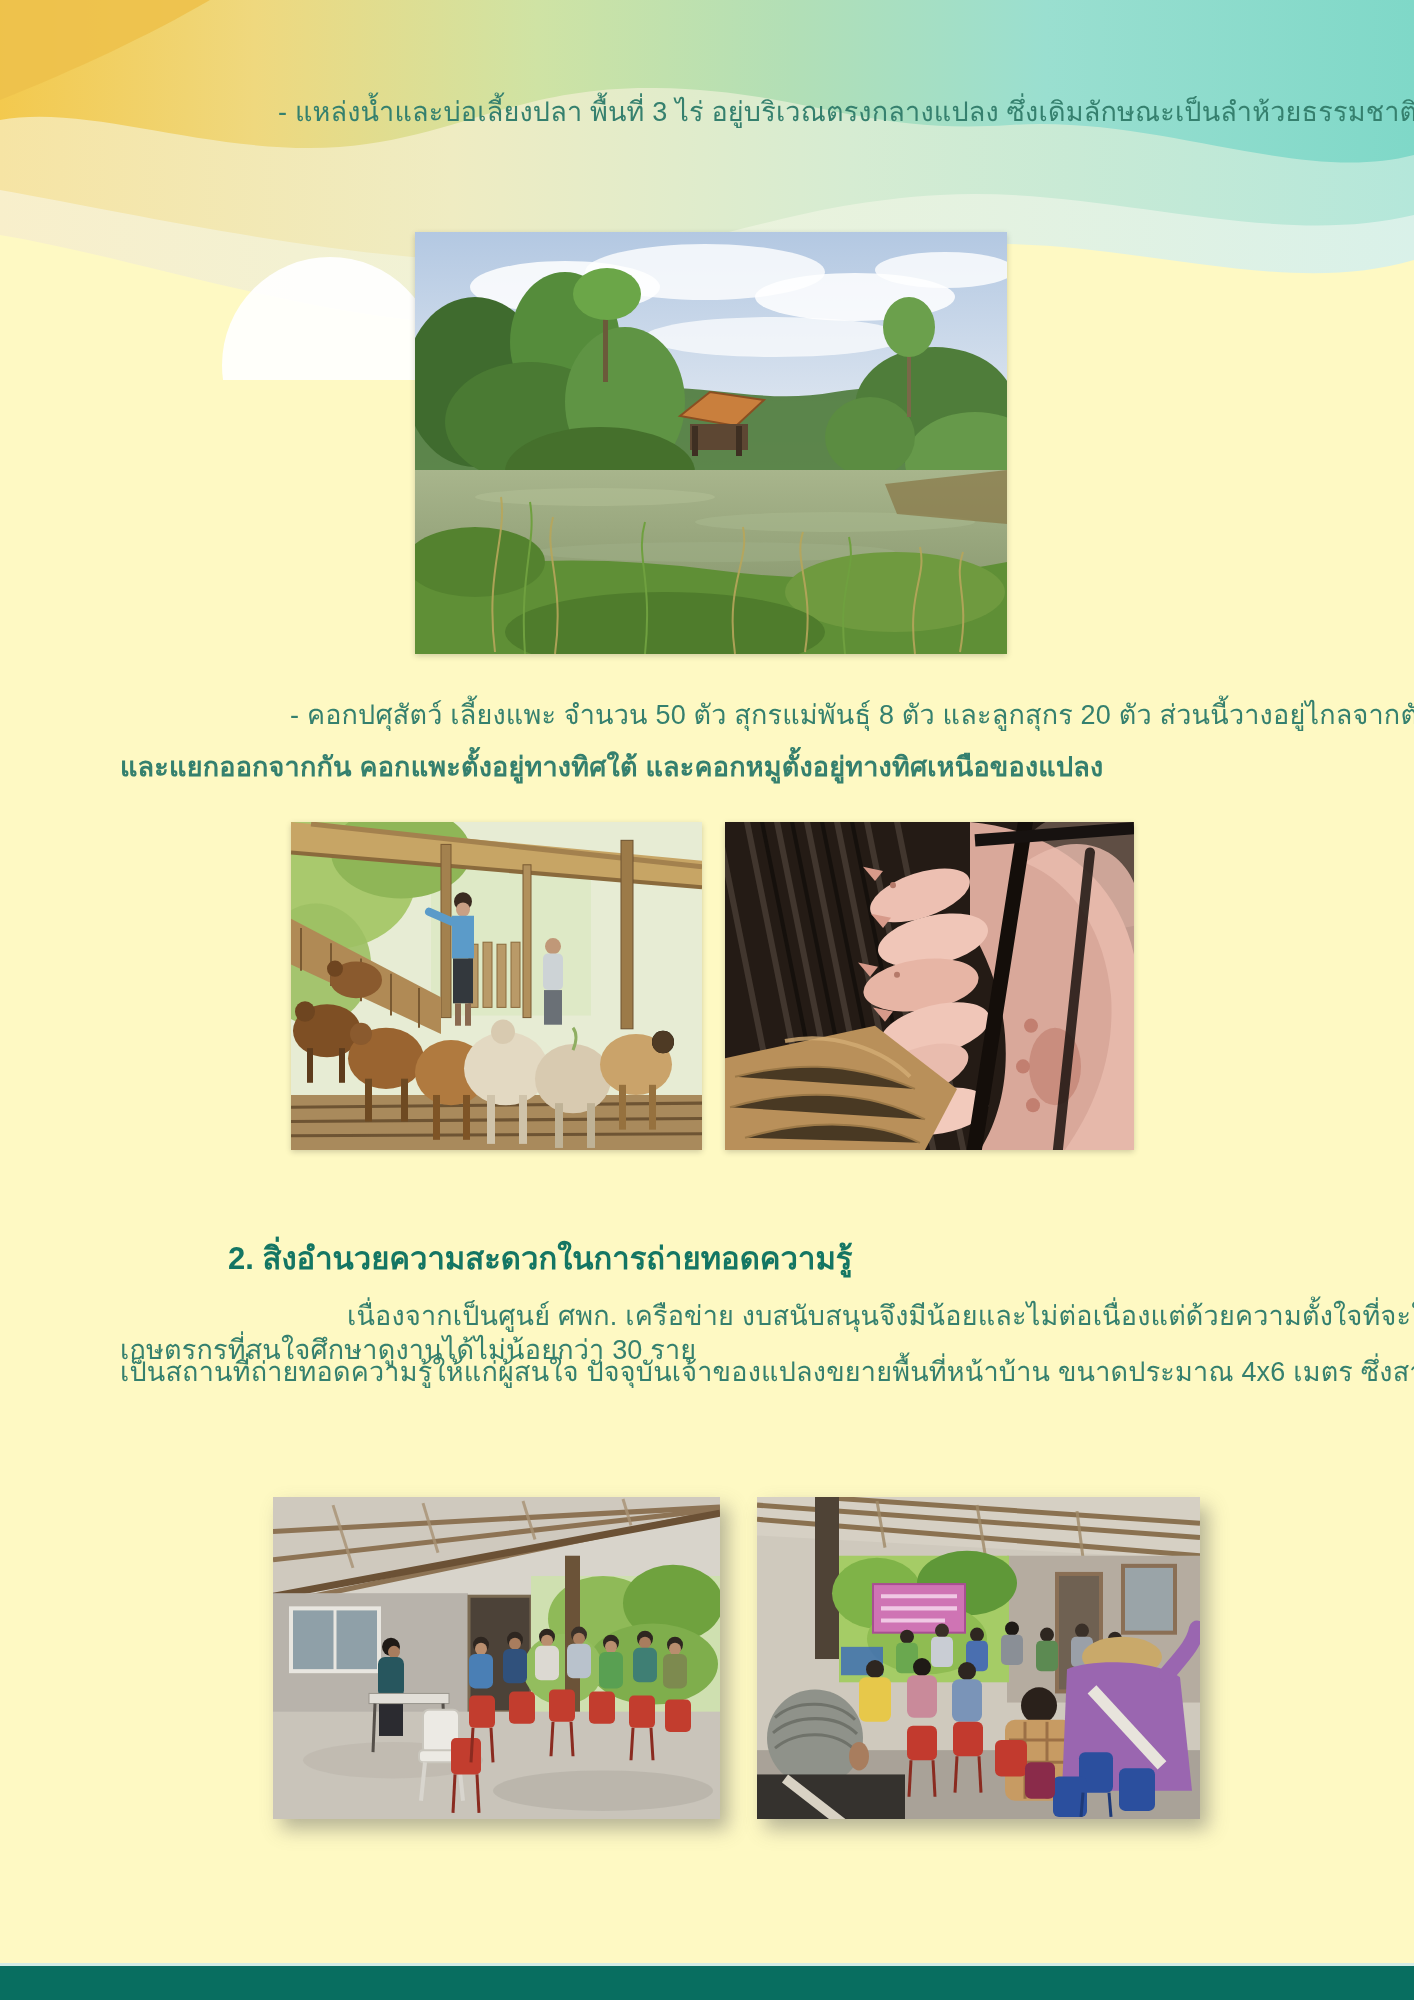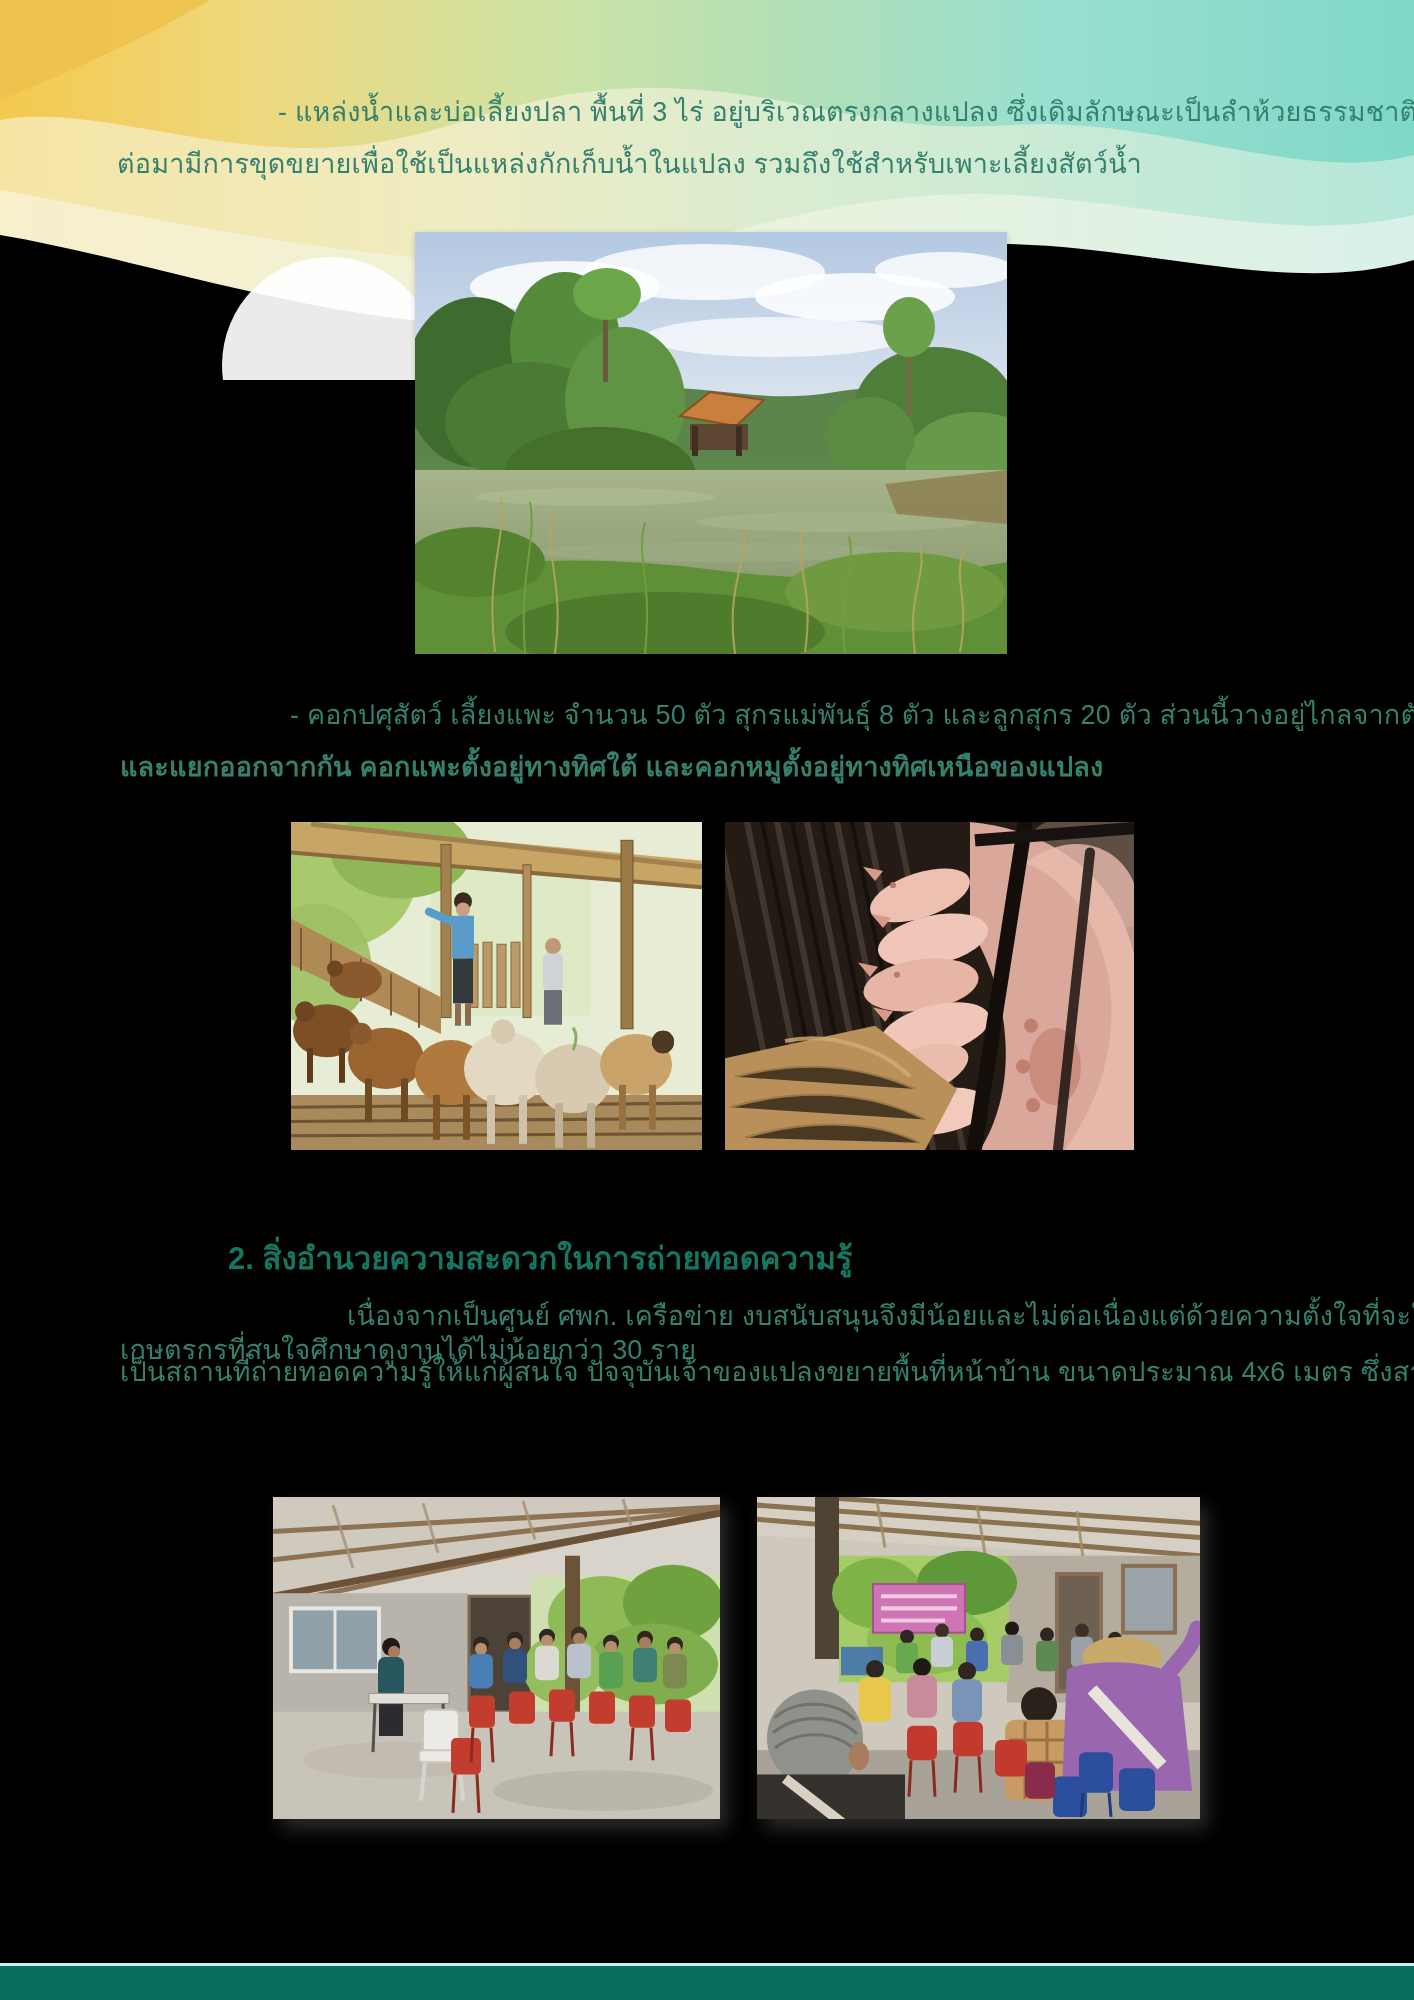--- a/index.html
+++ b/index.html
@@ -1,19 +1,19 @@
 <!DOCTYPE html>
 <html><head>
 <meta charset="utf-8">
 <style>
   html,body{margin:0;padding:0;background:#ffffff;}
   .page{
     position:relative;
     width:1414px;height:2000px;
-    background:#000000;
+    background:#fef9c3;
     overflow:hidden;
     font-family:"Liberation Sans",sans-serif;
   }
   .header-wave{position:absolute;left:0;top:0;width:1414px;height:380px;}
   .footer-line{position:absolute;left:0;top:1963px;width:1414px;height:3px;background:#d4ece5;}
   .footer-band{position:absolute;left:0;top:1966px;width:1414px;height:34px;background:#086e60;}
 
   .txt{
     position:absolute;
     white-space:nowrap;
@@ -72,21 +72,20 @@
       </linearGradient>
     </defs>
     <path d="M0,0 H1414 V260 C1280,300 1120,235 960,245 C790,255 700,320 520,325 C340,330 150,260 0,235 Z" fill="url(#gradPale)"></path>
     <path d="M0,0 H1414 V215 C1270,250 1100,185 940,195 C760,205 690,265 500,262 C330,258 140,215 0,190 Z" fill="url(#gradLight)"></path>
     <path d="M0,0 H1414 V155 C1300,185 1160,115 1010,125 C860,135 805,90 655,88 C505,86 445,148 310,148 C190,148 85,105 0,120 Z" fill="url(#gradMain)"></path>
     <path d="M0,0 H210 C150,35 75,70 0,100 Z" fill="#edc14b" opacity="0.9"></path>
     <circle cx="330" cy="365" r="108" fill="#ffffff" opacity="0.92"></circle>
   </svg>
 
   <div class="txt p1l1">- แหล่งน้ำและบ่อเลี้ยงปลา พื้นที่ 3 ไร่ อยู่บริเวณตรงกลางแปลง ซึ่งเดิมลักษณะเป็นลำห้วยธรรมชาติ</div>
-  <div class="txt p1l2">ต่อมามีการขุดขยายเพื่อใช้เป็นแหล่งกักเก็บน้ำในแปลง รวมถึงใช้สำหรับเพาะเลี้ยงสัตว์น้ำ</div>
 
   <figure class="photo photo-pond">
     <svg viewBox="0 0 592 422" preserveAspectRatio="none">
       <defs>
         <linearGradient id="skyG" x1="0" y1="0" x2="0" y2="1">
           <stop offset="0" stop-color="#b3c8e2"></stop>
             <stop offset="1" stop-color="#e9eef4"></stop>
         </linearGradient>
         <linearGradient id="waterG" x1="0" y1="0" x2="0" y2="1">
           <stop offset="0" stop-color="#a8b58c"></stop>

